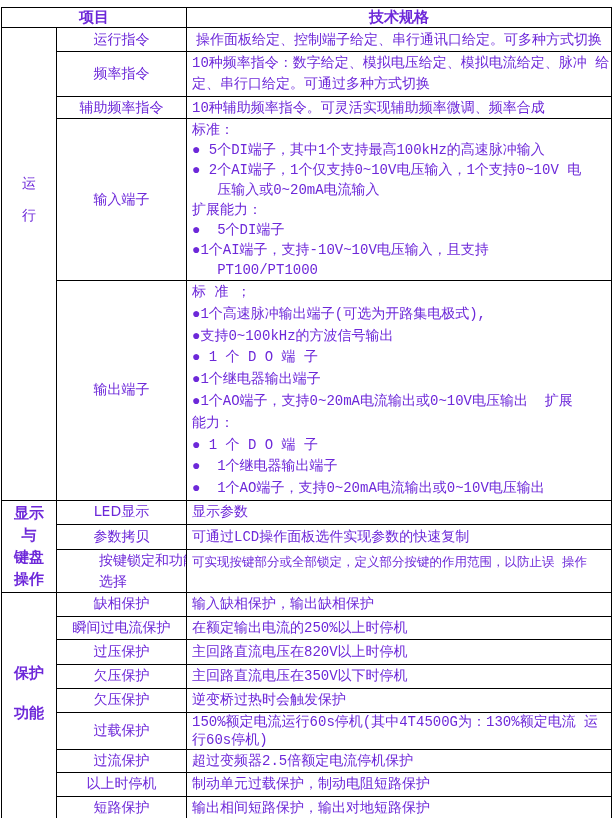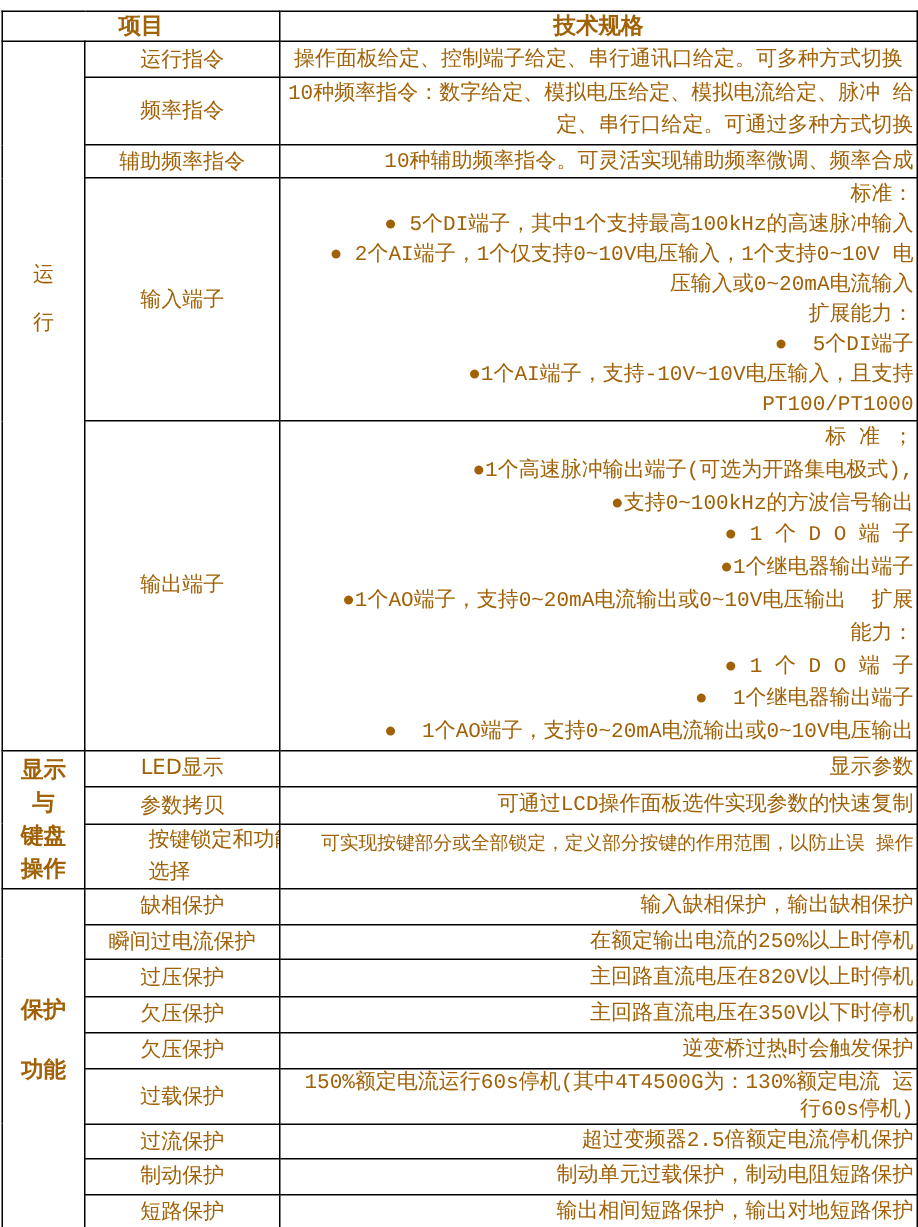--- a/index.html
+++ b/index.html
@@ -14,40 +14,40 @@
     border-collapse: collapse;
     table-layout: fixed;
     margin: 7px 0 0 1px;
     width: 610px;
   }
   td, th {
     border: 1px solid #000000;
     padding: 0;
     overflow: hidden;
     font-size: 14px;
-    color: #a16207;
+    color: #6d28d9;
   }
   th {
     font-size: 15px;
     font-weight: bold;
     text-align: center;
     vertical-align: middle;
   }
   td.item-cell {
     text-align: center;
     vertical-align: middle;
     padding: 0 2px;
   }
   td.item-cell.left {
     text-align: left;
     padding-left: 6px;
   }
   td.item-cell.left .ln { line-height: 21px; white-space: pre; margin-left: 36px; }
   td.spec-cell {
-    text-align: right;
+    text-align: left;
     vertical-align: middle;
     padding: 0 2px 0 5px;
   }
   td.spec-cell .ln { white-space: pre; line-height: 20px; font-family: Liberation Mono, monospace; }
   td.spec-cell.center { text-align: center; padding-left: 2px; }
   td.spec-cell.multi { vertical-align: top; padding-top: 1px; margin-top: 46px; }
   td.spec-cell.lh21  .ln { line-height: 21px; }
   td.spec-cell.lh20  .ln { line-height: 20px; }
   td.spec-cell.lh218 .ln { line-height: 21.8px; }
   td.spec-cell.lh18  .ln { line-height: 18px; }
@@ -202,21 +202,21 @@
           <div class="ln">行60s停机)</div>
         </td>
   </tr>
   <tr style="height:23px">
     <td class="item-cell">过流保护</td>
     <td class="spec-cell">
           <div class="ln">超过变频器2.5倍额定电流停机保护</div>
         </td>
   </tr>
   <tr style="height:24px">
-    <td class="item-cell">制动保护</td>
+    <td class="item-cell">以上时停机</td>
     <td class="spec-cell">
           <div class="ln">制动单元过载保护，制动电阻短路保护</div>
         </td>
   </tr>
   <tr style="height:23px">
     <td class="item-cell">短路保护</td>
     <td class="spec-cell">
           <div class="ln">输出相间短路保护，输出对地短路保护</div>
         </td>
   </tr>

